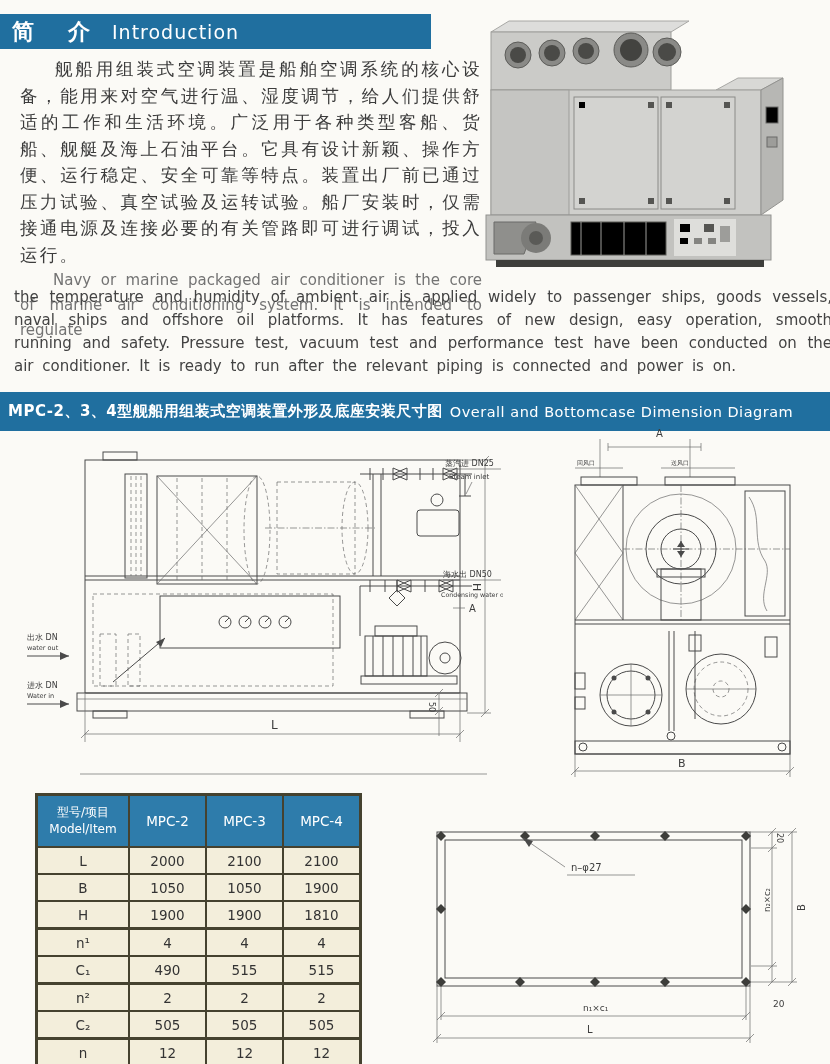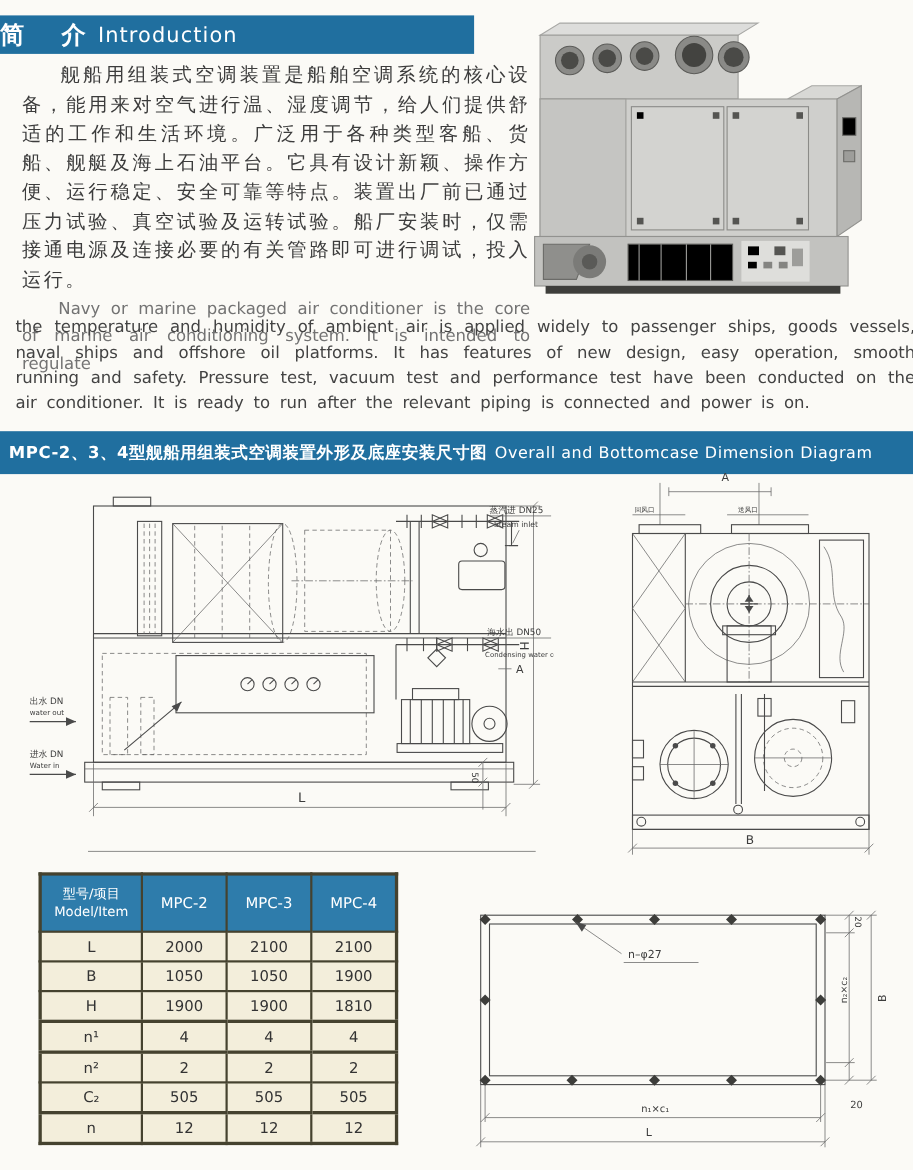--- a/index.html
+++ b/index.html
@@ -1,23 +1,23 @@
 <!DOCTYPE html>
 <html><head>
 <meta charset="utf-8">
 <style>
   html,body{margin:0;padding:0;background:#e9e8e4;}
   #page{position:relative;width:830px;height:1064px;margin:0 auto;background:#fbfaf6;
         font-family:"DejaVu Sans","Liberation Sans",sans-serif;color:#3a3a3a;overflow:hidden;}
   .abs{position:absolute;}
   
   .bar{background:#206f9f;color:#fff;display:flex;align-items:center;box-sizing:border-box;}
-  .bar1{left:0;top:14px;width:431px;height:35px;}
+  .bar1{left:0;top:14px;width:431px;height:35px;padding-left:12px;}
   .bar1 .zh{font-size:22px;font-weight:bold;letter-spacing:6px;}
-  .bar1 .en{font-size:19px;margin-left:5px;letter-spacing:1px;}
+  .bar1 .en{font-size:19px;margin-left:16px;letter-spacing:1px;}
   .bar2{left:0;top:392px;width:830px;height:39px;padding-left:8px;}
   .bar2 .zh{font-size:15px;font-weight:bold;letter-spacing:.5px;white-space:nowrap;}
   .bar2 .en{font-size:14.5px;margin-left:7px;letter-spacing:.5px;white-space:nowrap;}
   
   .introCol{left:20px;top:56px;width:462px;}
   .introCol p{margin:0;}
   .zhPara{font-size:17.5px;line-height:26.5px;letter-spacing:2.2px;text-align:justify;text-indent:2em;color:#3c3c3c;}
   .enPara{font-size:15px;line-height:25px;text-align:justify;text-indent:2.2em;color:#737373;word-spacing:3px;}
   .enFull{left:14px;top:286px;width:818px;font-size:15px;line-height:23px;text-align:justify;color:#434343;word-spacing:4px;margin:0;}
   
@@ -354,20 +354,26 @@
           <td>1900</td>
           <td>1900</td>
           <td>1810</td>
         </tr>
         <tr class="group-start">
           <td>n¹</td>
           <td>4</td>
           <td>4</td>
           <td>4</td>
         </tr>
+        <tr>
+          <td>C₁</td>
+          <td>490</td>
+          <td>515</td>
+          <td>515</td>
+        </tr>
         <tr class="group-start">
           <td>n²</td>
           <td>2</td>
           <td>2</td>
           <td>2</td>
         </tr>
         <tr>
           <td>C₂</td>
           <td>505</td>
           <td>505</td>

